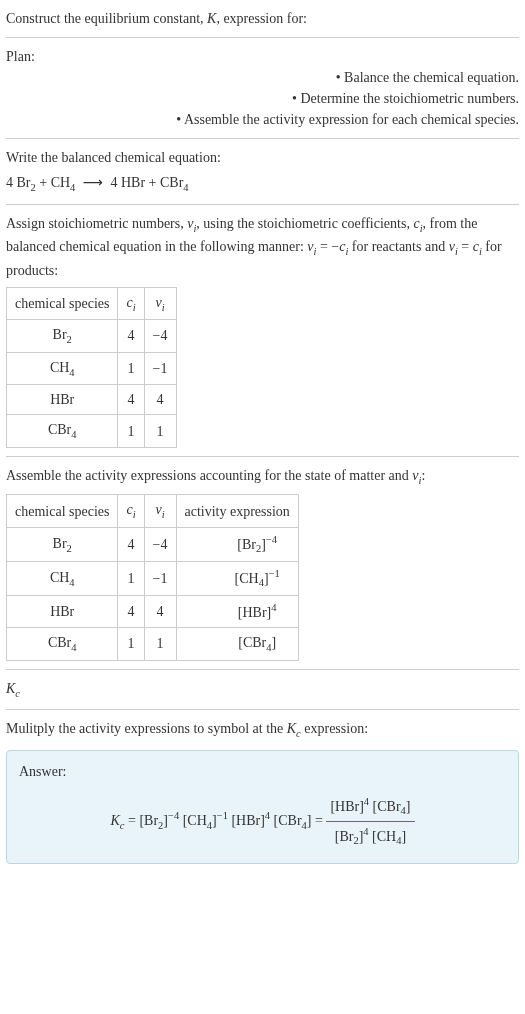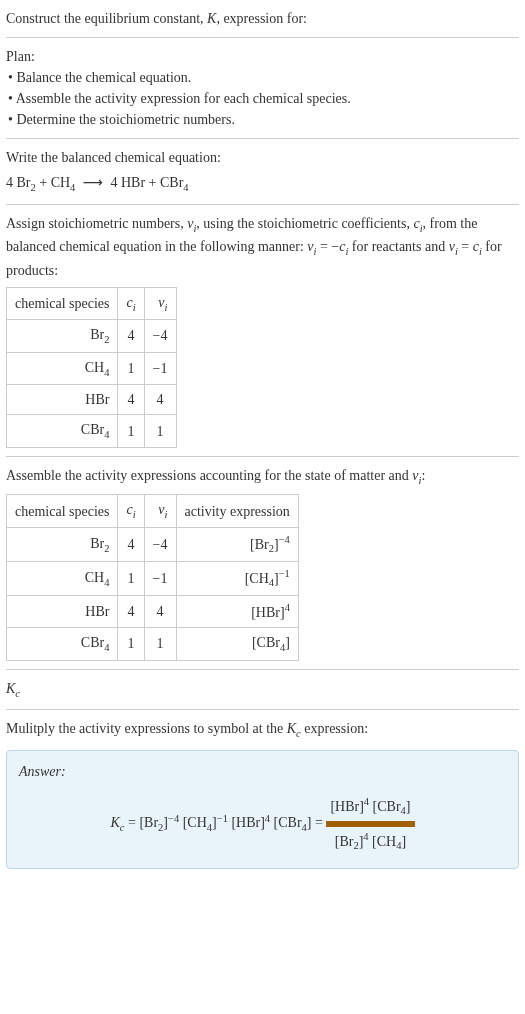--- a/index.html
+++ b/index.html
@@ -37,60 +37,60 @@
     }
     .ital {
       font-style: italic;
     }
     .arrow {
       display: inline-block;
       margin: 0 4px;
     }
     .plan-item {
       margin-left: 2px;
+      text-align: right;
     }
     table {
       border-collapse: collapse;
       margin: 6px 0;
     }
     th, td {
       border: 1px solid #ccc;
       padding: 4px 8px;
-      text-align: right;
+      text-align: center;
     }
     th {
       font-weight: normal;
       background: #fff;
     }
     td.center {
       text-align: center;
     }
     .answer-box {
       background: #e8f4fa;
       border: 1px solid #b8d8e8;
       border-radius: 4px;
       padding: 10px 12px;
       margin: 8px 0;
     }
     .answer-box .label {
       margin-bottom: 8px;
-      font-style: italic;
     }
     .answer-box .formula {
       text-align: center;
       padding: 4px 0;
     }
     .frac {
       display: inline-block;
       vertical-align: middle;
       text-align: center;
     }
     .frac .num {
       display: block;
-      border-bottom: 6px solid #a16207;
+      border-bottom: 1px solid #a16207;
       padding: 0 4px 2px;
       font-family: Liberation Serif, serif;
     }
     .frac .den {
       display: block;
       padding: 2px 4px 0;
     }
     .nowrap {
       white-space: nowrap;
       padding-left: 48px;
@@ -103,22 +103,22 @@
   <div>
     <span>Construct the equilibrium constant, </span><span class="ital">K</span><span>, expression for:</span>
   </div>
 </div>
 
 <hr>
 
 <div class="section">
   <div>Plan:</div>
   <div class="plan-item">• Balance the chemical equation.</div>
+  <div class="plan-item">• Determine the stoichiometric numbers.</div>
   <div class="plan-item">• Assemble the activity expression for each chemical species.</div>
-  <div class="plan-item">• Determine the stoichiometric numbers.</div>
 </div>
 
 <hr>
 
 <div class="section">
   <div>Write the balanced chemical equation:</div>
   <div class="equation">
     <span>4 </span><span>Br</span><span class="sub">2</span><span> + </span><span>CH</span><span class="sub">4</span>
     <span class="arrow">⟶</span>
     <span>4 </span><span>HBr</span><span> + </span><span>CBr</span><span class="sub">4</span>

